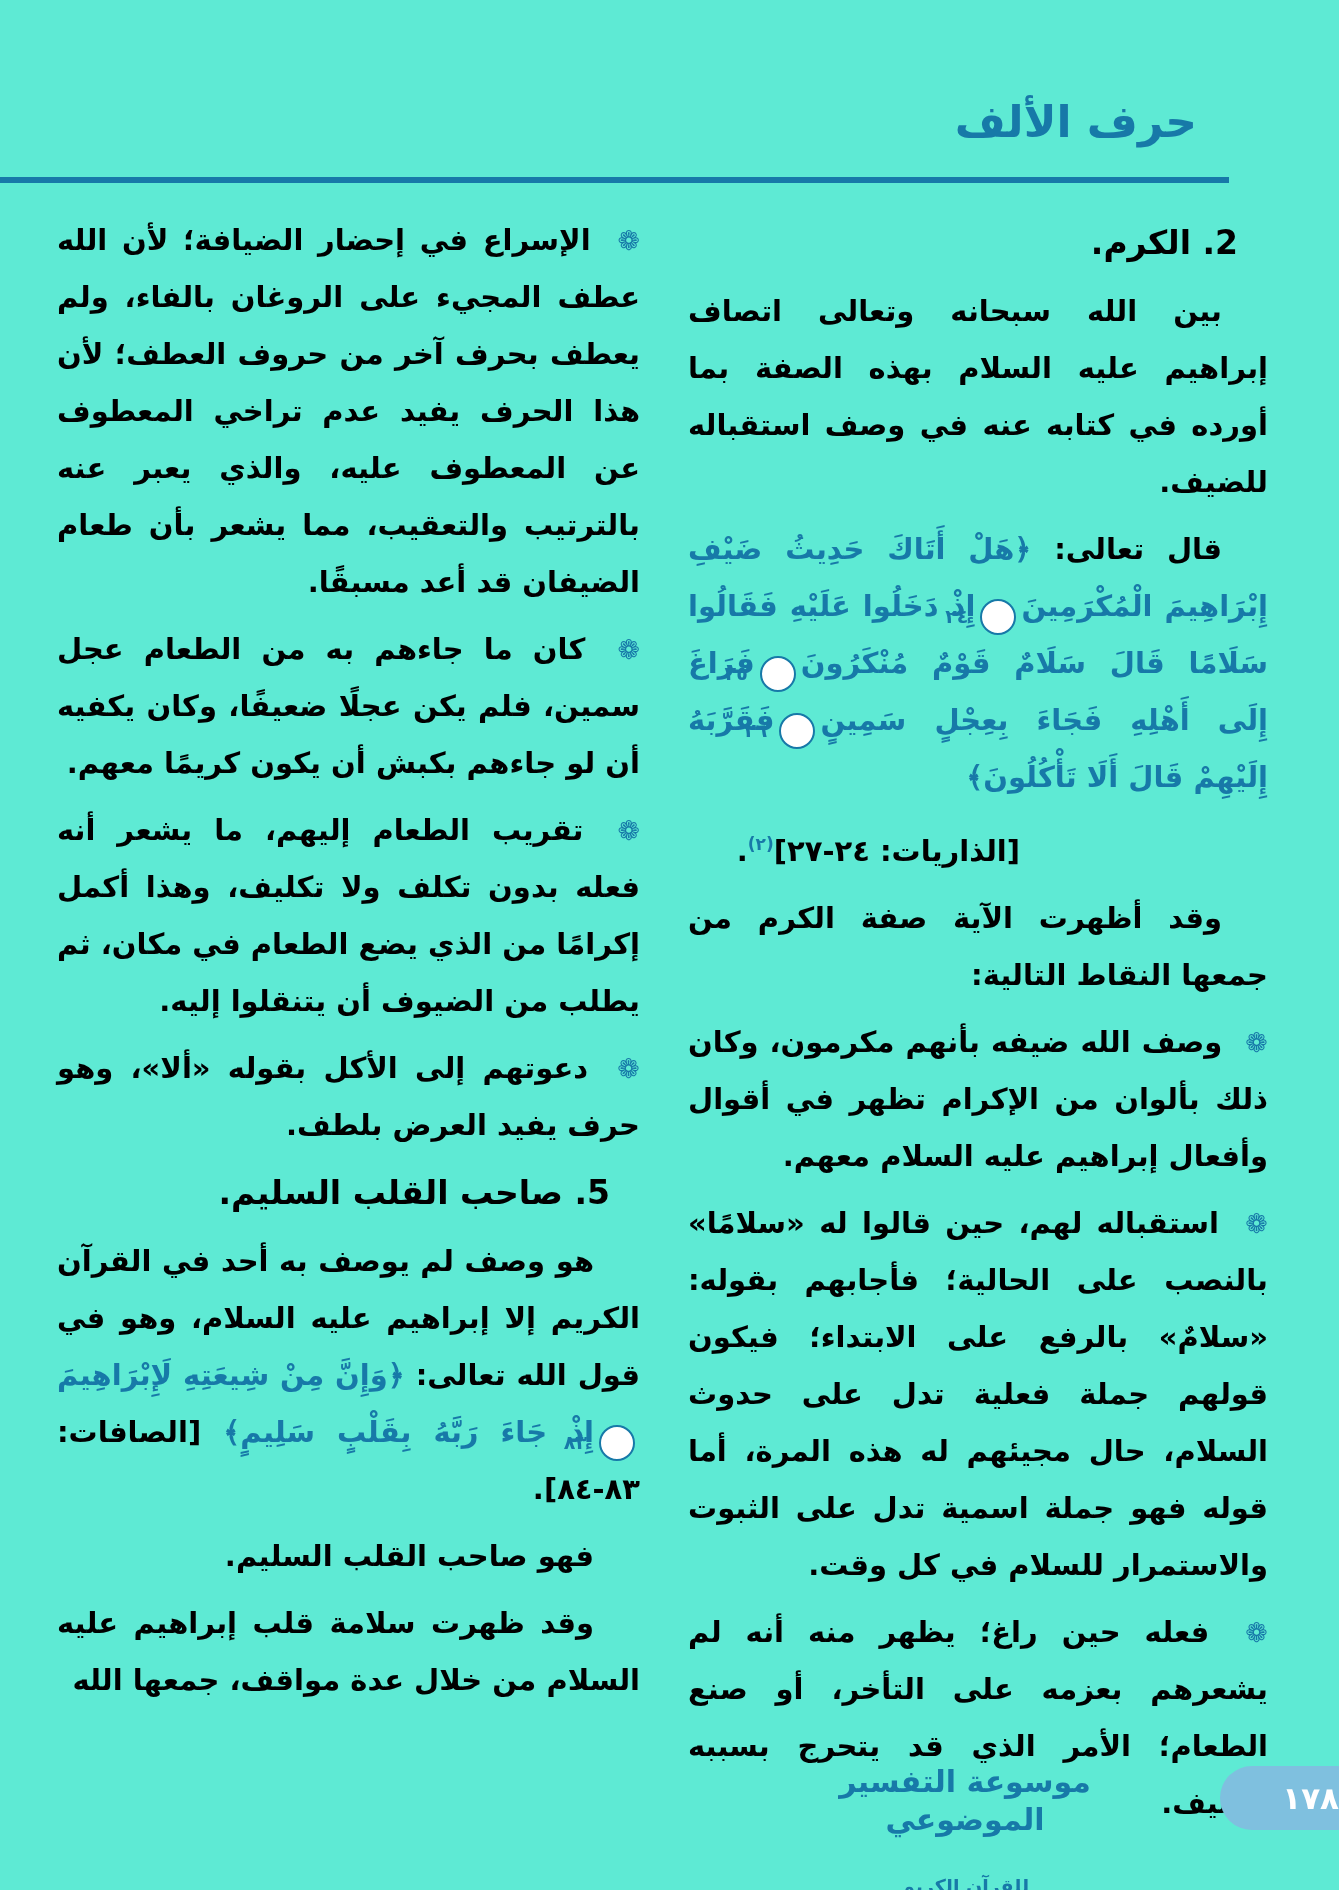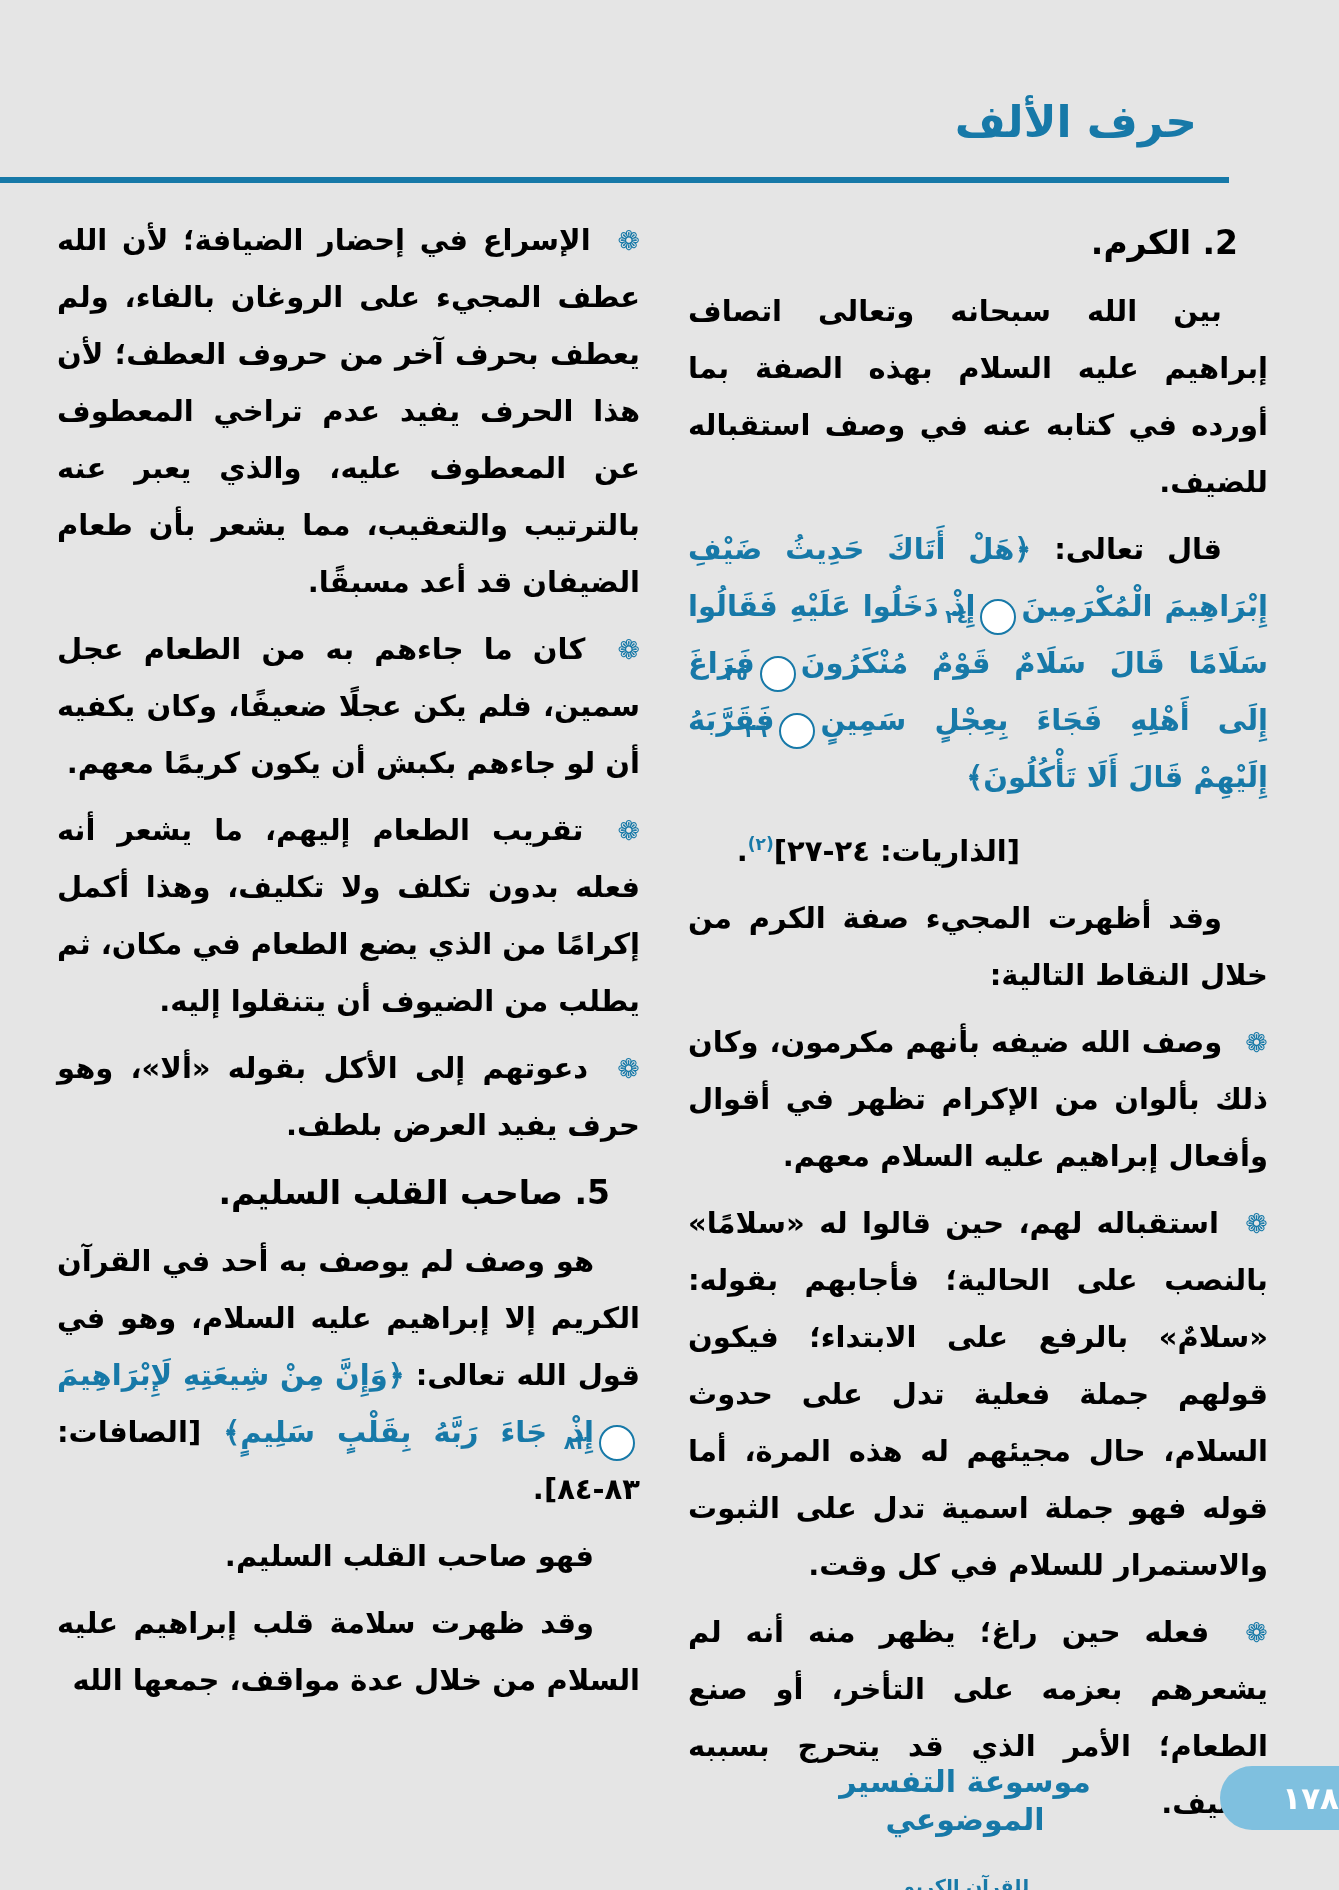--- a/index.html
+++ b/index.html
@@ -3,21 +3,21 @@
 <meta charset="utf-8">
 <style>
   :root{
     --teal:#1779a8;
     --badge:#7fc0df;
     --ink:#000000;
   }
   *{margin:0;padding:0;box-sizing:border-box;}
   html,body{width:1339px;height:1890px;background:#ffffff;}
   body{font-family:"DejaVu Sans", sans-serif;}
-  .page{position:relative;width:1339px;height:1890px;background:#e5e5e5;overflow:hidden;}
+  .page{position:relative;width:1339px;height:1890px;background:#5eead4;overflow:hidden;}
 
   
   .header-title{position:absolute;top:96px;right:142px;font-size:44px;font-weight:700;color:var(--teal);direction:rtl;}
   .header-rule{position:absolute;top:177px;left:0;width:1229px;height:6px;background:var(--teal);}
 
   
   .col{position:absolute;top:212px;direction:rtl;text-align:justify;font-size:29px;font-weight:700;line-height:57px;color:var(--ink);}
   .col-right{right:71px;width:580px;}
   .col-left{left:57px;width:583px;}
 
@@ -54,21 +54,21 @@
 
     <p class="indent">
       <span>قال تعالى:</span>
       <span class="quran">﴿هَلْ أَتَاكَ حَدِيثُ ضَيْفِ إِبْرَاهِيمَ الْمُكْرَمِينَ</span><span class="ayah-num">٢٤</span><span class="quran">إِذْ دَخَلُوا عَلَيْهِ فَقَالُوا سَلَامًا قَالَ سَلَامٌ قَوْمٌ مُنْكَرُونَ</span><span class="ayah-num">٢٥</span><span class="quran">فَرَاغَ إِلَى أَهْلِهِ فَجَاءَ بِعِجْلٍ سَمِينٍ</span><span class="ayah-num">٢٦</span><span class="quran">فَقَرَّبَهُ إِلَيْهِمْ قَالَ أَلَا تَأْكُلُونَ﴾</span>
     </p>
 
     <p class="dhariyat-ref">
       <span>[الذاريات: ٢٤-٢٧]</span><span class="fn-mark">(٢)</span><span>.</span>
     </p>
 
-    <p class="indent">وقد أظهرت المجيء صفة الكرم من خلال النقاط التالية:</p>
+    <p class="indent">وقد أظهرت الآية صفة الكرم من جمعها النقاط التالية:</p>
 
     <p class="bullet">
       <span class="flower">❁</span>
       <span>وصف الله ضيفه بأنهم مكرمون، وكان ذلك بألوان من الإكرام تظهر في أقوال وأفعال إبراهيم عليه السلام معهم.</span>
     </p>
     <p class="bullet">
       <span class="flower">❁</span>
       <span>استقباله لهم، حين قالوا له «سلامًا» بالنصب على الحالية؛ فأجابهم بقوله: «سلامٌ» بالرفع على الابتداء؛ فيكون قولهم جملة فعلية تدل على حدوث السلام، حال مجيئهم له هذه المرة، أما قوله فهو جملة اسمية تدل على الثبوت والاستمرار للسلام في كل وقت.</span>
     </p>
     <p class="bullet">

